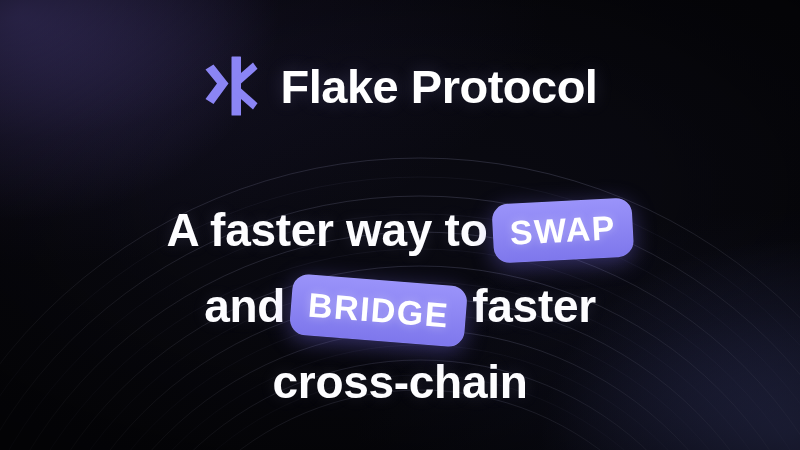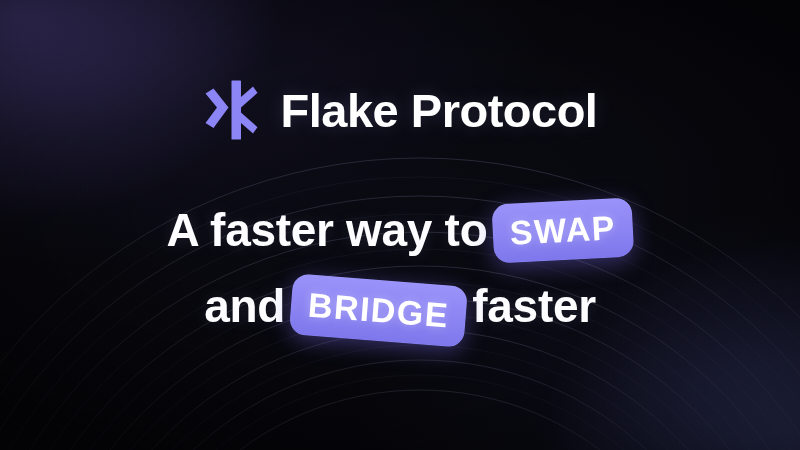--- a/index.html
+++ b/index.html
@@ -37,21 +37,20 @@
   }
   .bg-arcs { position:absolute; inset:0; pointer-events:none; }
   .bg-arcs svg { display:block; width:800px; height:450px; }
 
   
   .logo-row {
     position:absolute;
     top: 56px; left: 0; right: 0;
     display:flex; align-items:center; justify-content:center;
     gap: 22px;
-    margin-top: 24px;
   }
   .logo-mark { width: 56px; height: 60px; display:block; flex:none; }
   .brand-name {
     font-size: 47px;
     font-weight: 700;
     letter-spacing: -0.5px;
     color: #ffffff;
     line-height: 1;
     text-shadow: 0 0 18px rgba(180,180,255,0.18);
     white-space: nowrap;
@@ -162,16 +161,17 @@
     </svg>
     <div class="brand-name">Flake Protocol</div>
   </div>
 
   <div class="headline">
 
     <span class="hl-line"><span>A faster way to</span><span class="badge badge-swap">SWAP</span></span>
 
     <span class="hl-line"><span>and</span><span class="badge badge-bridge">BRIDGE</span><span>faster</span></span>
 
+    <span class="hl-line">cross-chain</span>
 
   </div>
 
 </div>
 
 </body></html>

